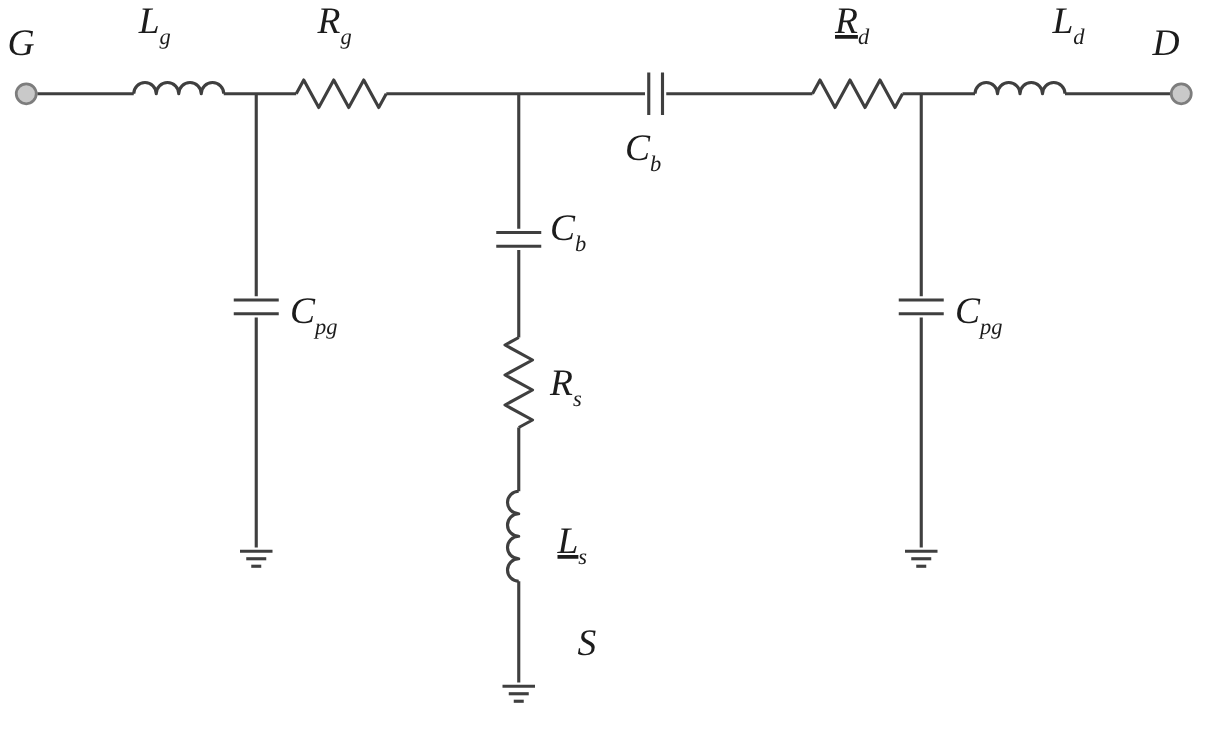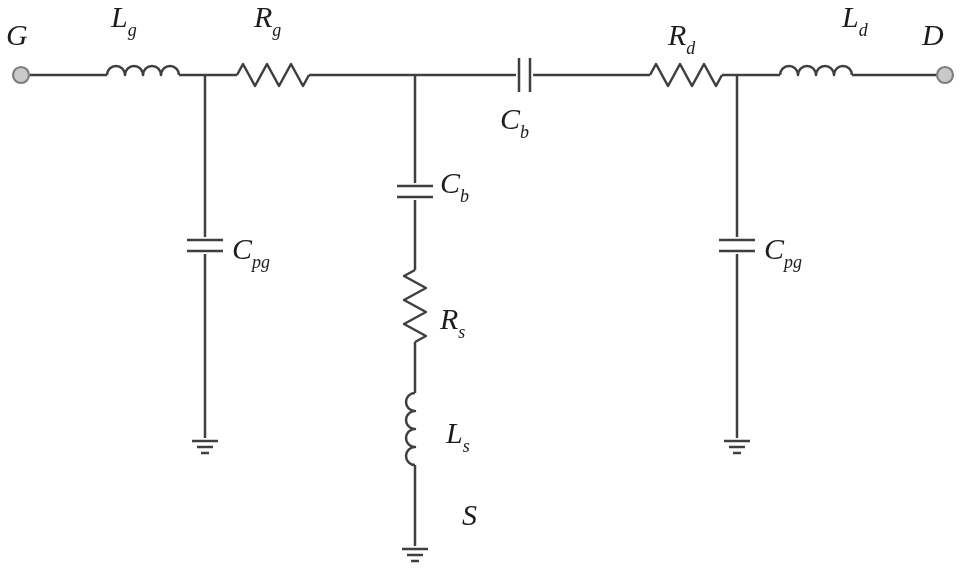--- a/index.html
+++ b/index.html
@@ -164,31 +164,31 @@
   </svg>
 
   <div class="lbl" style="left:6px;   top:20px;"><span>G</span></div>
 
   <div class="lbl" style="left:111px; top:2px;"><span>L</span><sub>g</sub></div>
 
   <div class="lbl" style="left:254px; top:2px;"><span>R</span><sub>g</sub></div>
 
   <div class="lbl" style="left:500px; top:104px;"><span>C</span><sub>b</sub></div>
 
-  <div class="lbl" style="left:668px; top:20px;"><span>R</span><sub>d</sub></div>
+  <div class="lbl" style="left:668px; top:2px;text-decoration:underline;"><span>R</span><sub>d</sub></div>
 
   <div class="lbl" style="left:802px; top:2px;margin-left:40px;"><span>L</span><sub>d</sub></div>
 
   <div class="lbl" style="left:922px; top:20px;"><span>D</span></div>
 
   <div class="lbl" style="left:232px; top:234px;"><span>C</span><sub>pg</sub></div>
 
   <div class="lbl" style="left:440px; top:168px;"><span>C</span><sub>b</sub></div>
 
-  <div class="lbl" style="left:440px; top:304px;"><span>R</span><sub>s</sub></div>
+  <div class="lbl" style="left:440px; top:292px;"><span>R</span><sub>s</sub></div>
 
-  <div class="lbl" style="left:446px; top:418px;"><span>L</span><sub>s</sub></div>
+  <div class="lbl" style="left:446px; top:418px;text-decoration:underline;"><span>L</span><sub>s</sub></div>
 
   <div class="lbl" style="left:764px; top:234px;"><span>C</span><sub>pg</sub></div>
 
   <div class="lbl" style="left:462px; top:500px;"><span>S</span></div>
 
 </div>
 
 </body></html>

